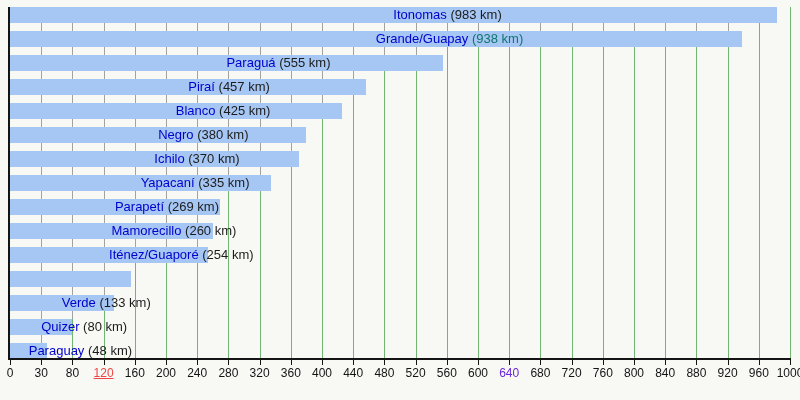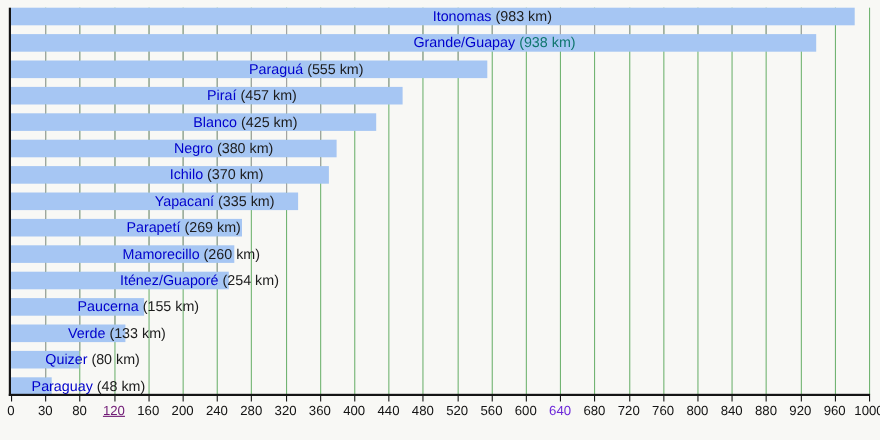--- a/index.html
+++ b/index.html
@@ -95,21 +95,20 @@
       <div class="bar-label" style="top: 144px; left: 18.5%;"><span style="color: rgb(0, 0, 204);">Ichilo</span><span style="color: rgb(28, 28, 28);"> (370 km)</span></div>
       <div class="bar" style="top: 168px; width: 33.5%; background: rgb(166, 198, 243);"></div>
       <div class="bar-label" style="top: 168px; left: 16.75%;"><span style="color: rgb(0, 0, 204);">Yapacaní</span><span style="color: rgb(28, 28, 28);"> (335 km)</span></div>
       <div class="bar" style="top: 192px; width: 26.9%; background: rgb(166, 198, 243);"></div>
       <div class="bar-label" style="top: 192px; left: 13.45%;"><span style="color: rgb(0, 0, 204);">Parapetí</span><span style="color: rgb(28, 28, 28);"> (269 km)</span></div>
       <div class="bar" style="top: 216px; width: 26%; background: rgb(166, 198, 243);"></div>
       <div class="bar-label" style="top: 216px; left: 13%;"><span style="color: rgb(0, 0, 204);">Mamorecillo</span><span style="color: rgb(28, 28, 28);"> (260 km)</span></div>
       <div class="bar" style="top: 240px; width: 25.4%; background: rgb(166, 198, 243);"></div>
       <div class="bar-label" style="top: 240px; left: 12.7%;"><span style="color: rgb(0, 0, 204);">Iténez/Guaporé</span><span style="color: rgb(28, 28, 28);"> (254 km)</span></div>
       <div class="bar" style="top: 264px; width: 15.5%; background: rgb(166, 198, 243);"></div>
-      <div class="bar-label" style="top: 264px; left: 7.75%;"><span style="color: rgb(0, 0, 204);">Paucerna</span><span style="color: rgb(28, 28, 28);"> (155 km)</span></div>
       <div class="bar" style="top: 288px; width: 13.3%; background: rgb(166, 198, 243);"></div>
       <div class="bar-label" style="top: 288px; left: 6.65%;"><span style="color: rgb(0, 0, 204);">Verde</span><span style="color: rgb(28, 28, 28);"> (133 km)</span></div>
       <div class="bar" style="top: 312px; width: 8%; background: rgb(166, 198, 243);"></div>
       <div class="bar-label" style="top: 312px; left: 4%;"><span style="color: rgb(0, 0, 204);">Quizer</span><span style="color: rgb(28, 28, 28);"> (80 km)</span></div>
       <div class="bar" style="top: 336px; width: 4.8%; background: rgb(166, 198, 243);"></div>
       <div class="bar-label" style="top: 336px; left: 2.4%;"><span style="color: rgb(0, 0, 204);">Paraguay</span><span style="color: rgb(28, 28, 28);"> (48 km)</span></div>
       <div class="gap-tick" style="top: 16px; height: 8px; left: 4%; background: rgb(163, 163, 163);"></div>
       <div class="gap-tick" style="top: 16px; height: 8px; left: 8%; background: rgb(163, 163, 163);"></div>
       <div class="gap-tick" style="top: 16px; height: 8px; left: 12%; background: rgb(163, 163, 163);"></div>
       <div class="gap-tick" style="top: 16px; height: 8px; left: 16%; background: rgb(163, 163, 163);"></div>
@@ -223,21 +222,21 @@
   <div id="y-axis" style="background: rgb(20, 20, 20);"></div>
   <div id="x-axis" style="background: rgb(20, 20, 20);"></div>
   <div id="axis-layer">
       <div class="axis-tick" style="left: 0%; background: rgb(20, 20, 20);"></div>
       <div class="axis-tick-label" style="left: 0%; color: rgb(20, 20, 20);">0</div>
       <div class="axis-tick" style="left: 4%; background: rgb(20, 20, 20);"></div>
       <div class="axis-tick-label" style="left: 4%; color: rgb(20, 20, 20);">30</div>
       <div class="axis-tick" style="left: 8%; background: rgb(20, 20, 20);"></div>
       <div class="axis-tick-label" style="left: 8%; color: rgb(20, 20, 20);">80</div>
       <div class="axis-tick" style="left: 12%; background: rgb(20, 20, 20);"></div>
-      <div class="axis-tick-label" style="left: 12%; color: #701a75; text-decoration: underline;">120</div>
+      <div class="axis-tick-label" style="left: 12%; color: #ef4444; text-decoration: underline;">120</div>
       <div class="axis-tick" style="left: 16%; background: rgb(20, 20, 20);"></div>
       <div class="axis-tick-label" style="left: 16%; color: rgb(20, 20, 20);">160</div>
       <div class="axis-tick" style="left: 20%; background: rgb(20, 20, 20);"></div>
       <div class="axis-tick-label" style="left: 20%; color: rgb(20, 20, 20);">200</div>
       <div class="axis-tick" style="left: 24%; background: rgb(20, 20, 20);"></div>
       <div class="axis-tick-label" style="left: 24%; color: rgb(20, 20, 20);">240</div>
       <div class="axis-tick" style="left: 28%; background: rgb(20, 20, 20);"></div>
       <div class="axis-tick-label" style="left: 28%; color: rgb(20, 20, 20);">280</div>
       <div class="axis-tick" style="left: 32%; background: rgb(20, 20, 20);"></div>
       <div class="axis-tick-label" style="left: 32%; color: rgb(20, 20, 20);">320</div>

